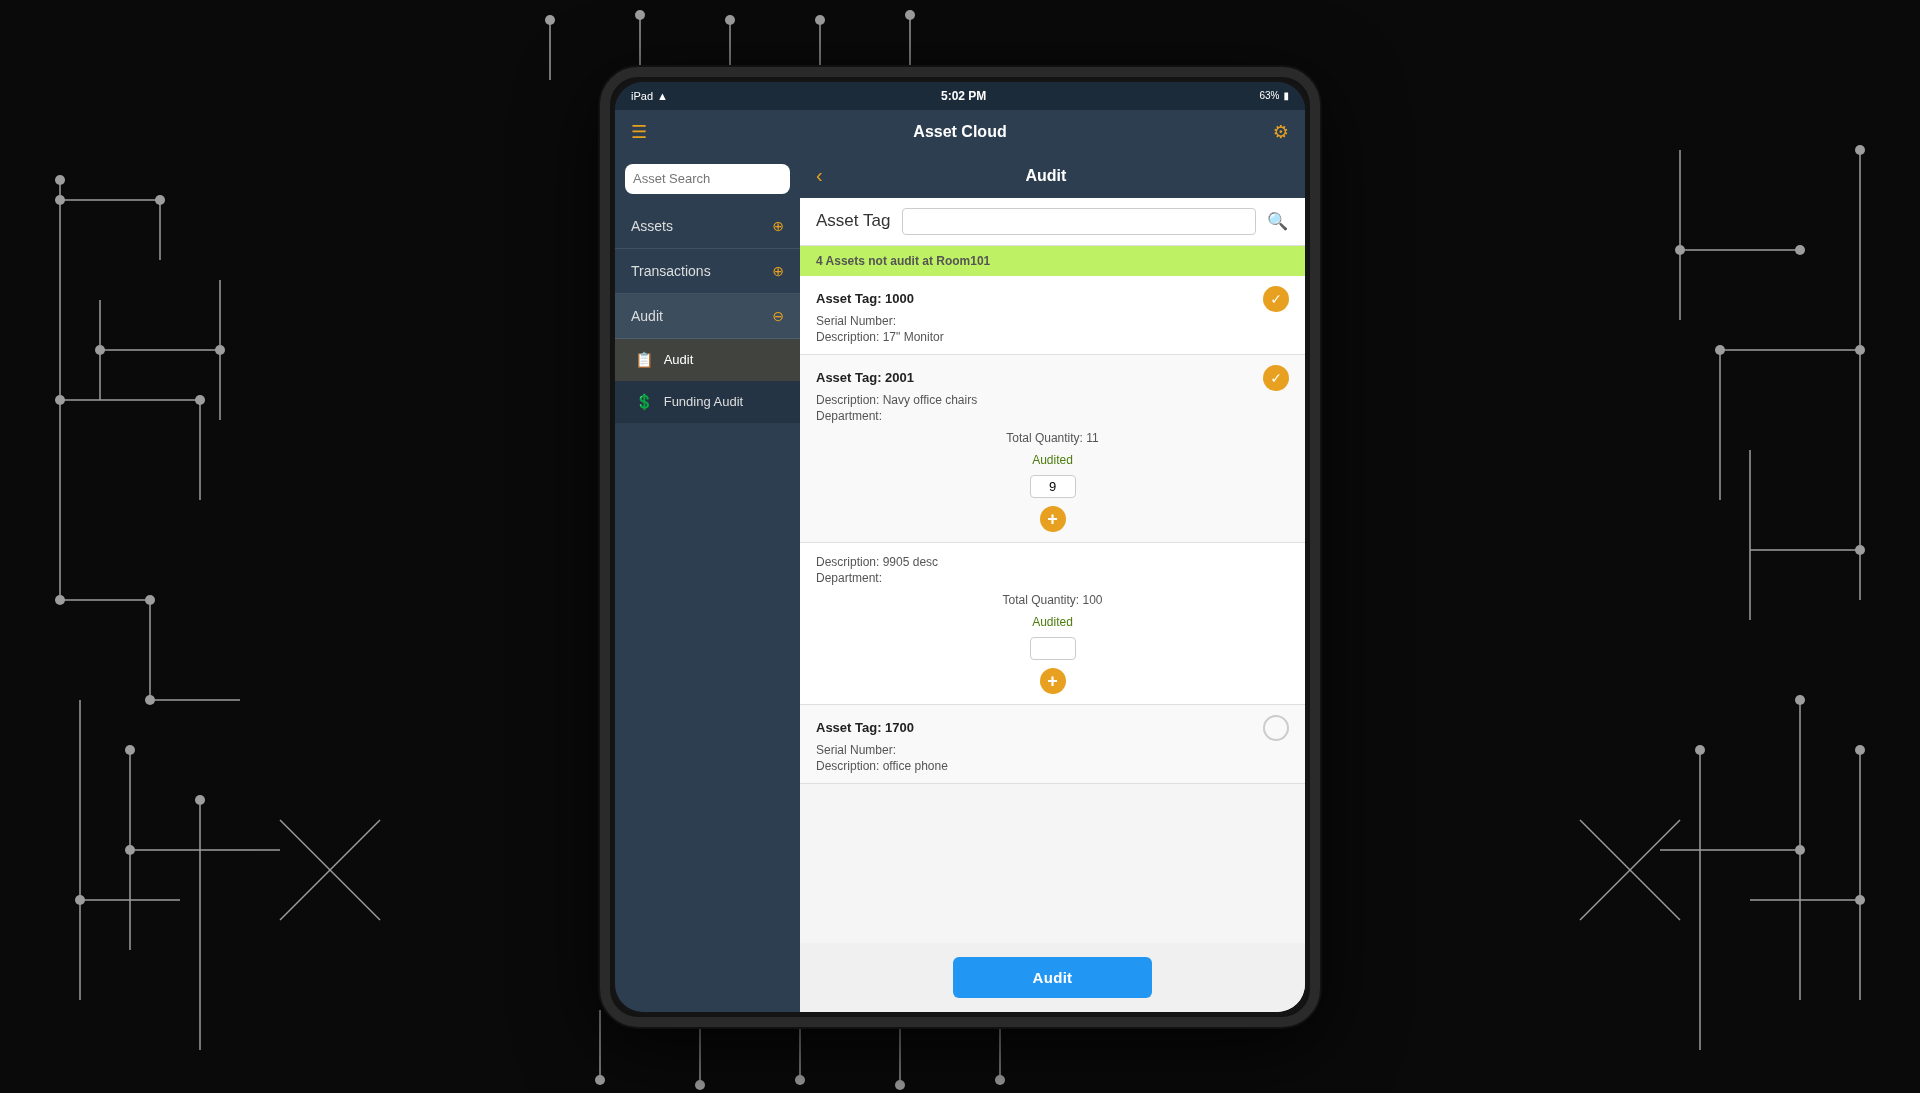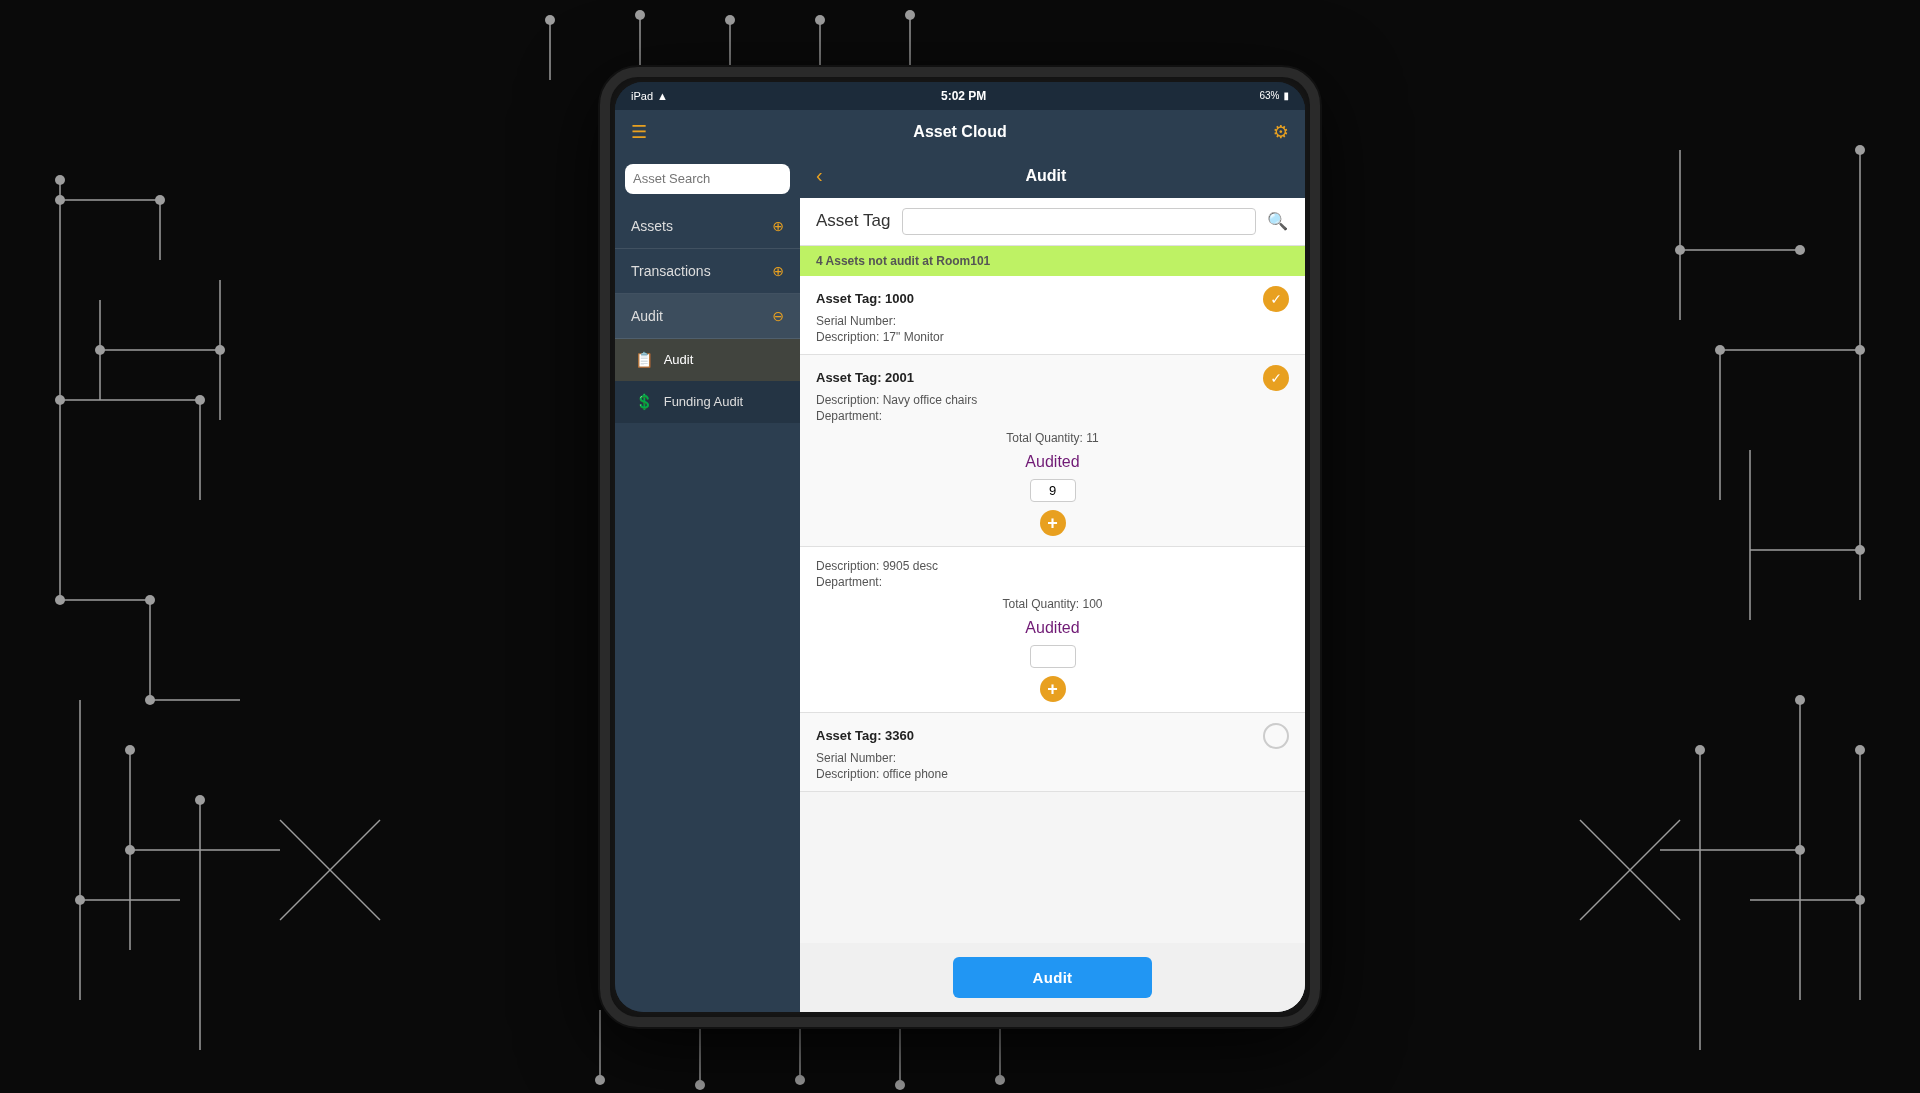--- a/index.html
+++ b/index.html
@@ -301,22 +301,22 @@
     }
     .audited-row {
       display: flex;
       align-items: center;
       justify-content: flex-end;
       gap: 8px;
       margin-top: 6px;
       flex-direction: column;
     }
     .audited-label {
-      font-size: 16px;
-      color: #701a75;
+      font-size: 12px;
+      color: #4d7c0f;
     }
     .audited-input {
       width: 46px;
       border: 1px solid #ccc;
       border-radius: 4px;
       padding: 3px 6px;
       font-size: 13px;
       text-align: center;
     }
     .plus-btn {
@@ -561,21 +561,21 @@
             <div class="audited-row">
               <span class="asset-detail" style="flex:1">Total Quantity: 100</span>
               <span class="audited-label">Audited</span>
               <input class="audited-input" type="text" value="" style="">
               <div class="plus-btn">+</div>
             </div>
           </div>
 
           <div class="asset-card alt">
             <div class="asset-card-header">
-              <span class="asset-tag-title">Asset Tag: 3360</span>
+              <span class="asset-tag-title">Asset Tag: 1700</span>
               <div class="empty-circle"></div>
             </div>
             <div class="asset-detail">Serial Number:</div>
             <div class="asset-detail">Description: office phone</div>
           </div>
 
         </div>
 
         <div class="audit-btn-row">
           <button class="audit-button">Audit</button>

